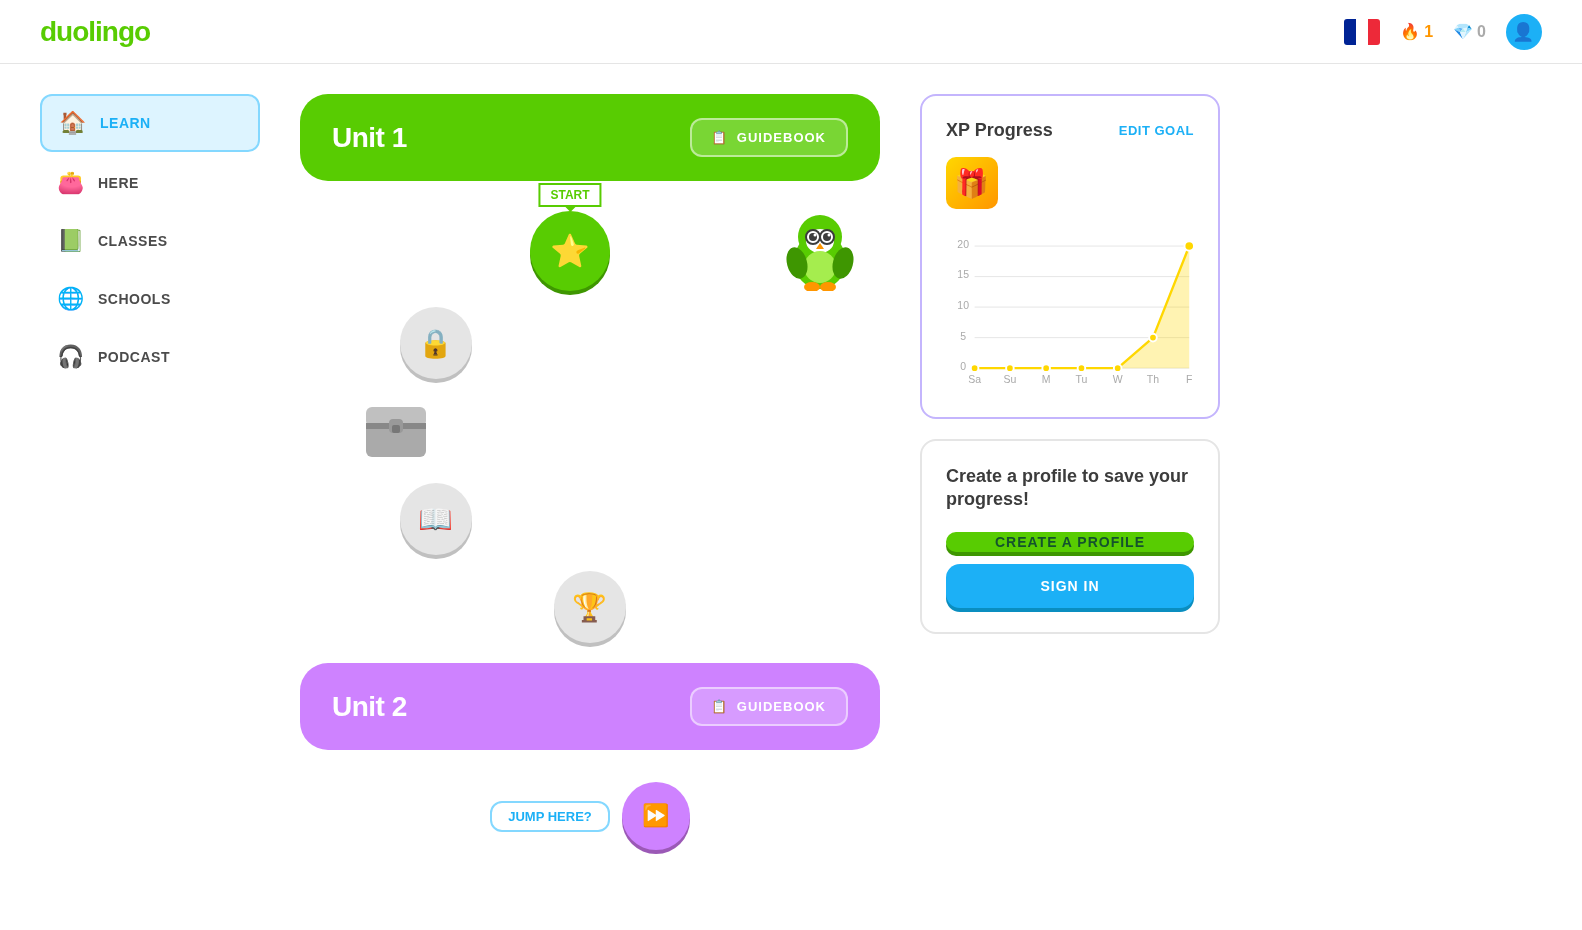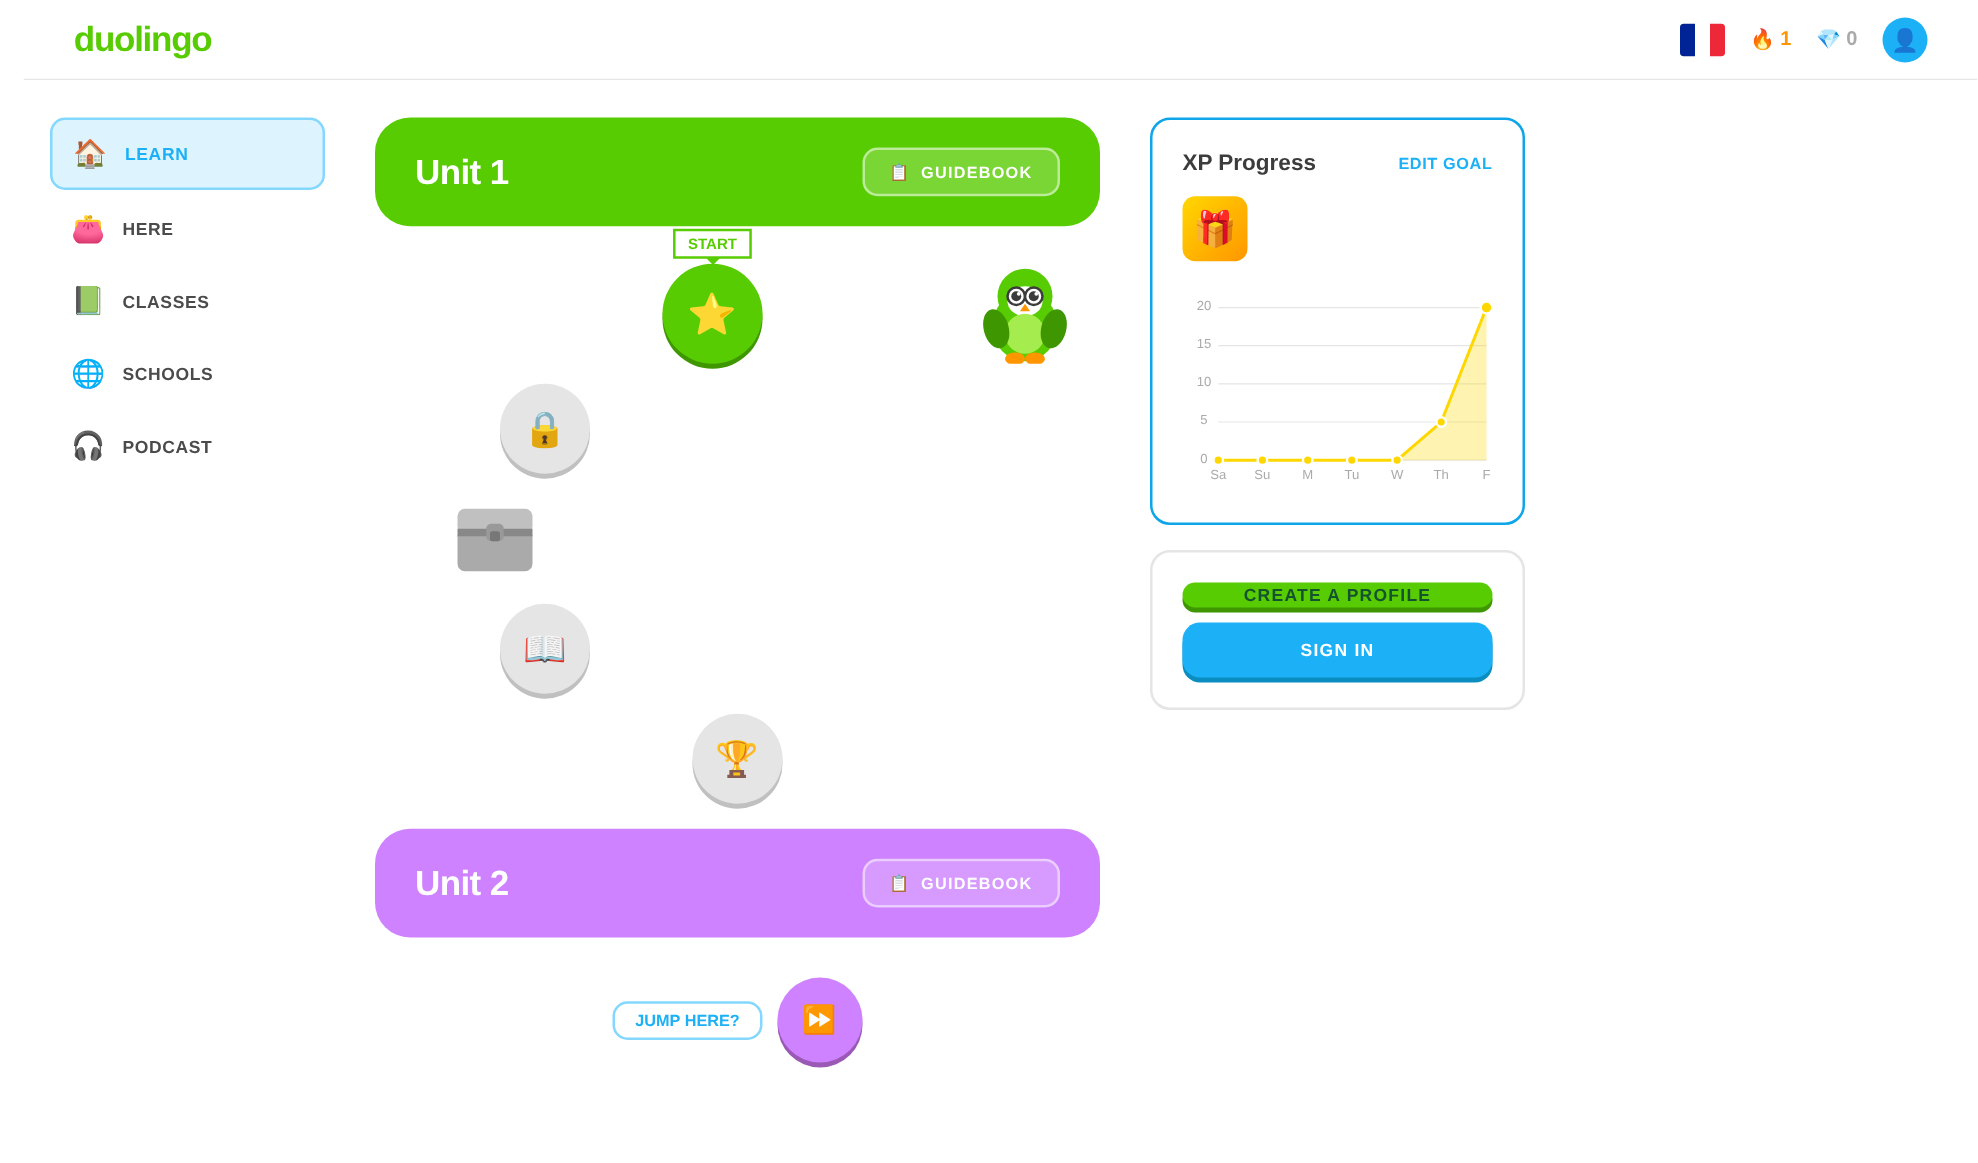--- a/index.html
+++ b/index.html
@@ -11,21 +11,20 @@
       overflow-x: hidden;
     }
     
     .header {
       display: flex;
       align-items: center;
       justify-content: space-between;
       padding: 0 40px;
       height: 64px;
       border-bottom: 1px solid #e5e5e5;
-      margin-left: 19px;
     }
     .logo {
       font-size: 28px;
       font-weight: 900;
       color: #58cc02;
       letter-spacing: -1px;
     }
     .header-right {
       display: flex;
       align-items: center;
@@ -243,21 +242,21 @@
       color: white;
       font-size: 22px;
     }
     
     .right-panel {
       width: 300px;
       flex-shrink: 0;
     }
     .xp-card {
       background: white;
-      border: 2px solid #0ea5e9;
+      border: 2px solid #c4b5fd;
       border-radius: 16px;
       padding: 24px;
       margin-bottom: 20px;
     }
     .xp-header {
       display: flex;
       justify-content: space-between;
       align-items: center;
       margin-bottom: 16px;
     }
@@ -575,18 +574,19 @@
           <circle cx="105" cy="142" r="4" fill="#ffd700" stroke="white" stroke-width="2"></circle>
           <circle cx="142" cy="142" r="4" fill="#ffd700" stroke="white" stroke-width="2"></circle>
           <circle cx="180" cy="142" r="4" fill="#ffd700" stroke="white" stroke-width="2"></circle>
           <circle cx="217" cy="110" r="4" fill="#ffd700" stroke="white" stroke-width="2"></circle>
           <circle cx="255" cy="14" r="5" fill="#ffd700" stroke="white" stroke-width="2"></circle>
         </svg>
       </div>
     </div>
 
     <div class="profile-card">
+      <div class="profile-card-title">Create a profile to save your progress!</div>
       <button class="create-profile-btn">CREATE A PROFILE</button>
       <button class="sign-in-btn">SIGN IN</button>
     </div>
 
   </div>
 </div>
 
 </body></html>

